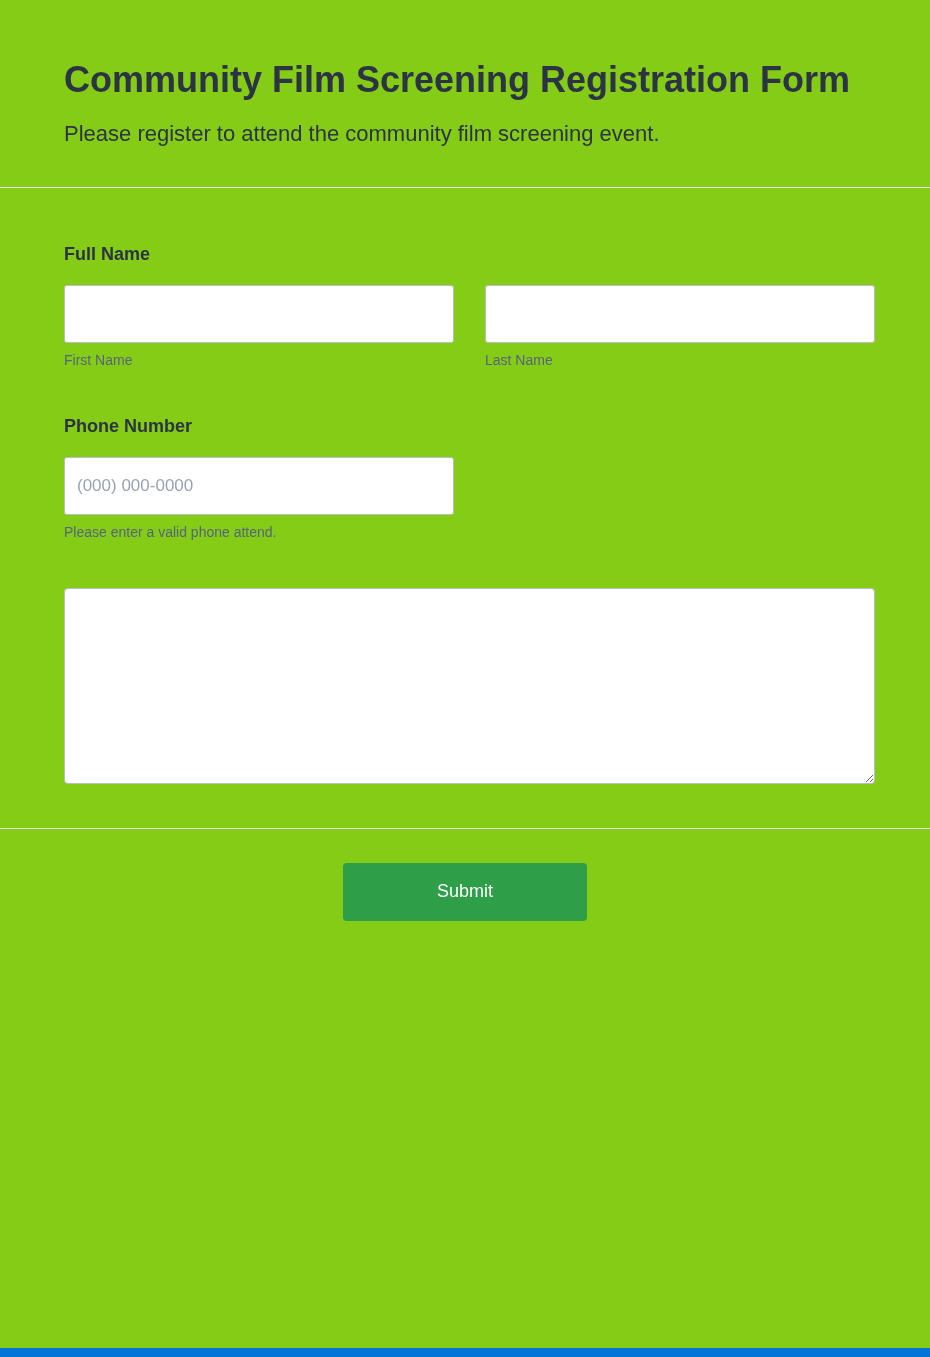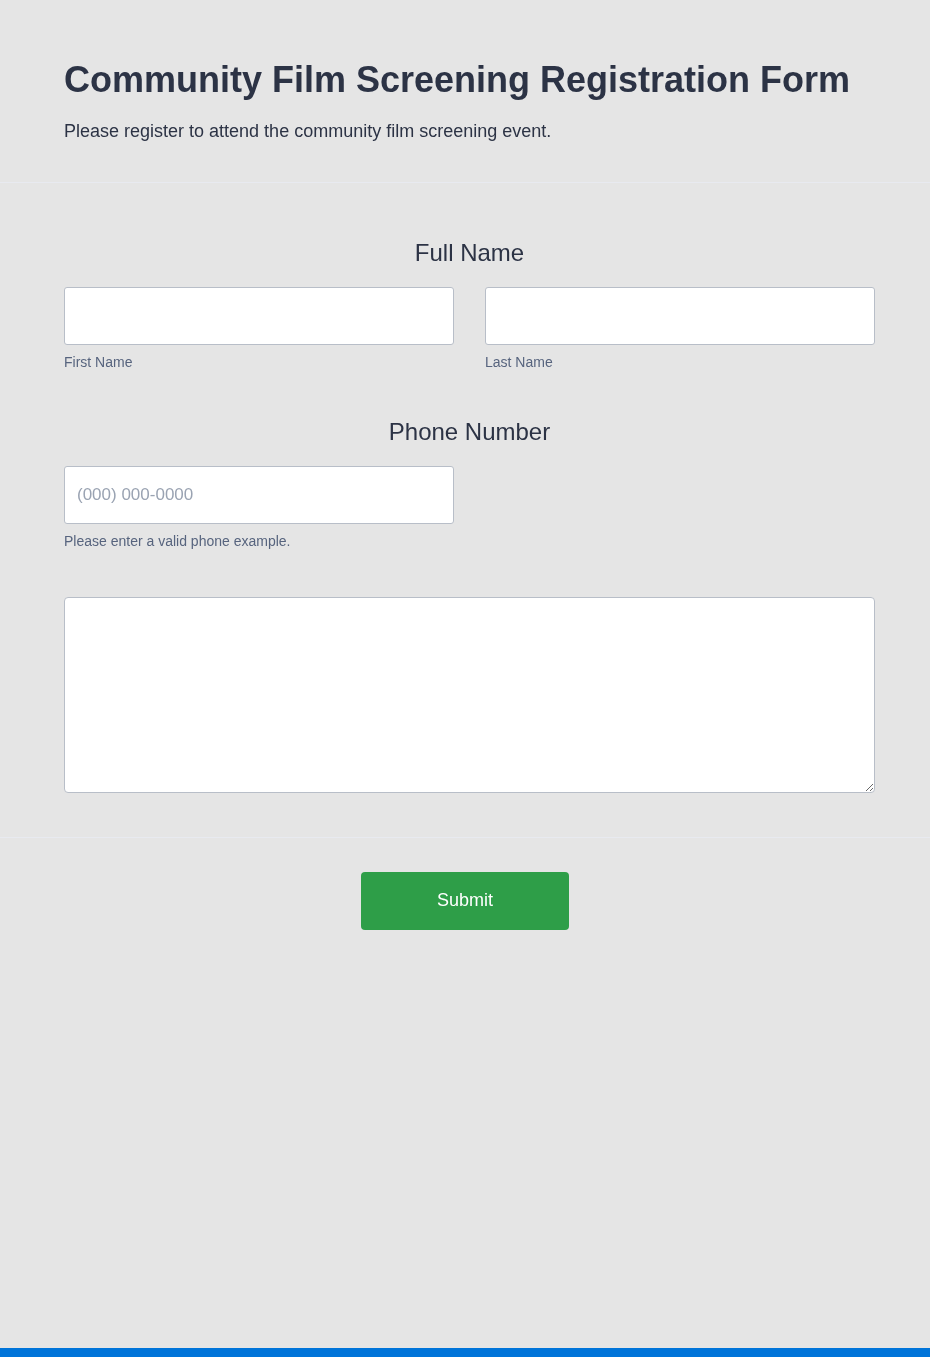--- a/index.html
+++ b/index.html
@@ -5,51 +5,50 @@
   * { box-sizing: border-box; margin: 0; padding: 0; }
   html, body { background: #ffffff; }
   body {
     width: 930px;
     font-family: "Liberation Sans", sans-serif;
     color: var(--text-dark, #2c3345);
   }
   .page {
     width: 930px;
     min-height: 1357px;
-    background: #e5e5e5;
+    background: #84cc16;
     display: flex;
     flex-direction: column;
   }
   .form-header { padding: 52px 64px 40px 64px; }
   .form-title {
     font-size: 36px;
     font-weight: 700;
     line-height: 1.58;
     color: var(--text-dark, #2c3345);
   }
   .form-subtitle {
-    font-size: 18px;
+    font-size: 22px;
     margin-top: 12px;
     color: var(--text-dark, #2c3345);
   }
   .divider {
     border: none;
     border-top: 1px solid var(--divider, #e8eaf0);
     width: 100%;
   }
   .form-body { padding: 0 55px 40px 64px; }
   .field { margin-top: 48px; }
   .field.first { margin-top: 56px; }
   .field-label {
     display: block;
-    font-size: 24px;
-    font-weight: 400;
+    font-size: 18px;
+    font-weight: 700;
     color: var(--text-dark, #2c3345);
     margin-bottom: 20px;
-    text-align: center;
   }
   .name-row { display: flex; gap: 31px; }
   .name-col { flex: 1; min-width: 0; }
   .text-input {
     width: 100%;
     height: 58px;
     border: 1px solid var(--input-border, #b8bec8);
     border-radius: 3px;
     font-size: 17px;
     padding: 0 12px;
@@ -77,21 +76,21 @@
     resize: both;
     outline: none;
   }
   .submit-section {
     border-top: 1px solid var(--divider, #e8eaf0);
     padding: 34px 0 42px 0;
     display: flex;
     justify-content: center;
   }
   .submit-btn {
-    width: 208px;
+    width: 244px;
     height: 58px;
     background: var(--submit-green, #2e9e48);
     color: #ffffff;
     font-size: 18px;
     font-family: inherit;
     border: none;
     border-radius: 4px;
     cursor: pointer;
   }
   .footer-bar {
@@ -126,21 +125,21 @@
           <input type="text" class="text-input" value="" style="">
           <div class="sublabel">Last Name</div>
         </div>
       </div>
     </div>
 
 
     <div class="field">
       <label class="field-label">Phone Number</label>
       <input type="text" class="text-input half" placeholder="(000) 000-0000" style="">
-      <div class="sublabel">Please enter a valid phone example.</div>
+      <div class="sublabel">Please enter a valid phone attend.</div>
     </div>
 
 
     <div class="field">
       <textarea class="big-textarea" style=""></textarea>
     </div>
 
   </div>
 
   <div class="submit-section">

